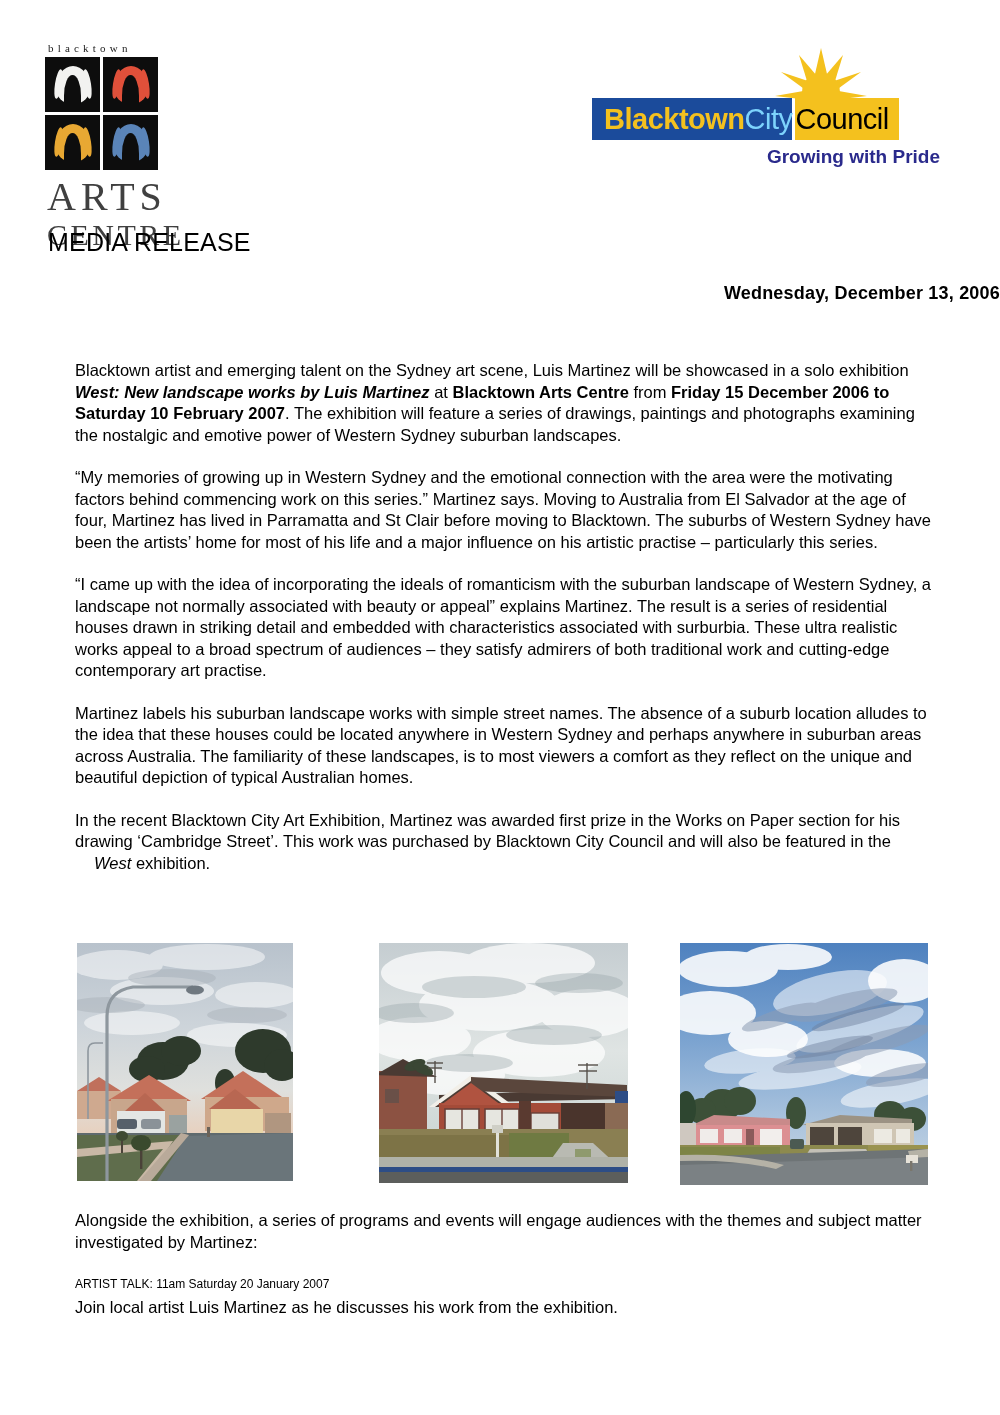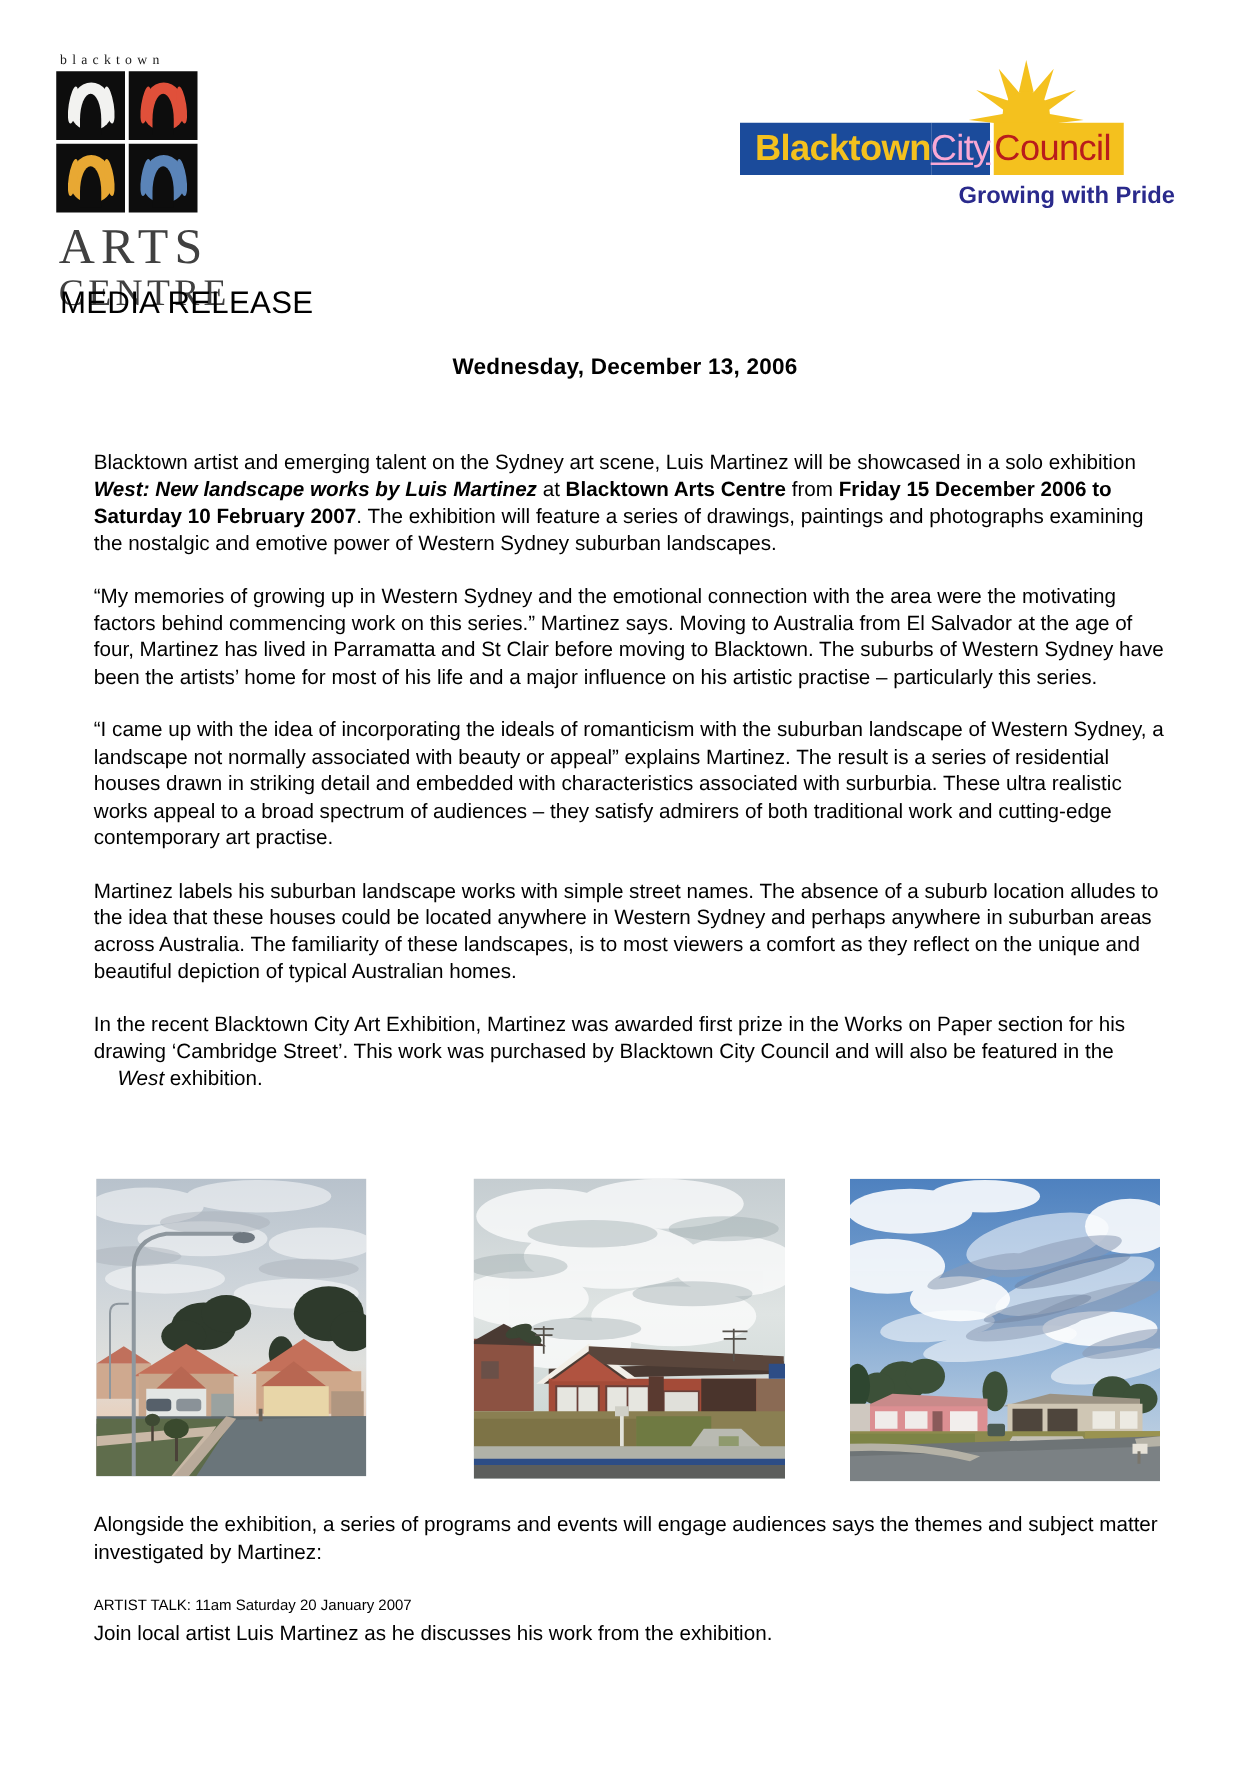--- a/index.html
+++ b/index.html
@@ -135,27 +135,26 @@
     letter-spacing: -0.5px;
     white-space: nowrap;
   }
   .bcc-seg.blacktown {
     background: #1b4b9b;
     color: #f4c11e;
     padding-left: 12px;
   }
   .bcc-seg.city {
     background: #1b4b9b;
-    color: #f9a8d4;
+    color: #7dd3fc;
     font-weight: normal;
-    text-decoration: underline;
   }
   .bcc-seg.council {
     background: #f4c11e;
-    color: #b91c1c;
+    color: #000000;
     font-weight: normal;
     padding-right: 10px;
     margin-left: 3px;
   }
   .bcc-tagline {
     position: absolute;
     right: 2px;
     top: 98px;
     font-size: 19px;
     font-weight: bold;
@@ -172,21 +171,21 @@
     font-weight: normal;
     letter-spacing: 0.2px;
   }
 
   
   .title-block {
     position: absolute;
     left: 0;
     top: 283px;
     width: 1000px;
-    text-align: center;
+    text-align: right;
   }
   .doc-date {
     font-size: 18px;
     font-weight: bold;
     letter-spacing: 0.2px;
   }
   .doc-title {
     font-size: 28px;
     font-weight: bold;
     font-style: italic;
@@ -593,16 +592,16 @@
       <rect x="226" y="212" width="12" height="8" fill="#e6e2d8"></rect>
       <rect x="230" y="218" width="2.4" height="10" fill="#7a766c"></rect>
 
       <rect x="110" y="196" width="14" height="10" rx="2" fill="#4b5a52"></rect>
     </svg>
   </div>
 
 </div>
 
 <div class="bottom-wrap">
-  <p class="para">Alongside the exhibition, a series of programs and events will engage audiences says the themes and subject matter investigated by Martinez:</p>
+  <p class="para">Alongside the exhibition, a series of programs and events will engage audiences with the themes and subject matter investigated by Martinez:</p>
   <p class="event-heading">ARTIST TALK: 11am Saturday 20 January 2007</p>
   <p class="event-desc">Join local artist Luis Martinez as he discusses his work from the exhibition.</p>
 </div>
 
 </body></html>

